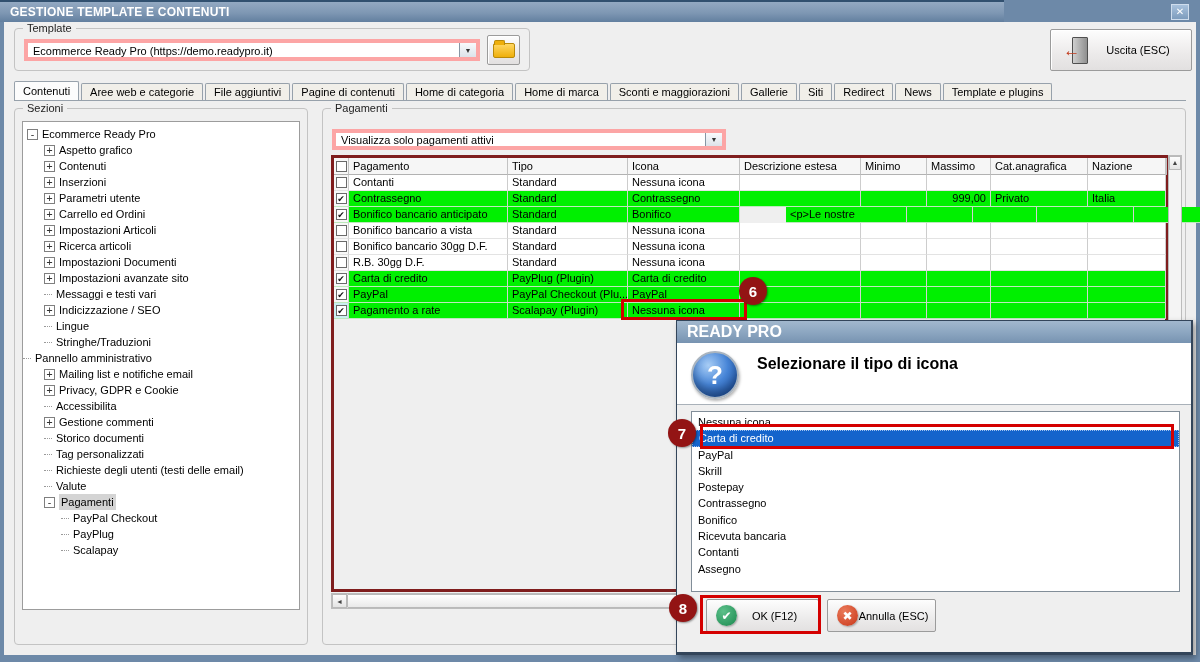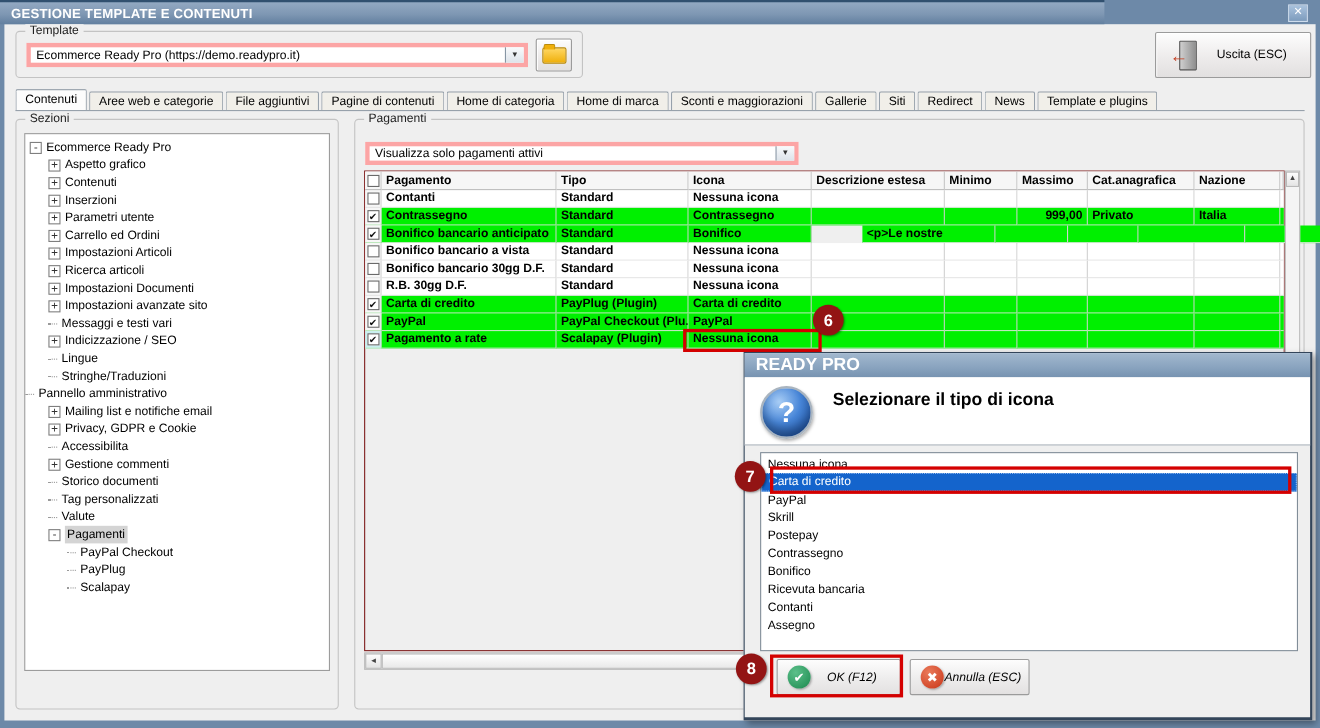--- a/index.html
+++ b/index.html
@@ -43,21 +43,21 @@
 
   
   .listbox { position:absolute; background:#fff; border:1px solid #9c9c9c; overflow:hidden; }
   .tree-row { height:16px; line-height:16px; white-space:nowrap; display:flex; align-items:center; cursor:pointer; }
   .toggle { display:inline-block; width:11px; height:11px; border:1px solid #7f7f7f; background:#fff; color:#333;
     font-size:10px; line-height:9px; text-align:center; margin-right:4px; flex:none; font-family:"DejaVu Sans Mono",monospace; }
   .dash { display:inline-block; width:8px; border-top:1px dotted #9a9a9a; margin-right:4px; flex:none; }
   .tree-row .lbl.sel { background:#d4d4d4; padding:0 2px; }
 
   
-  .ptable { position:absolute; left:331px; top:155px; width:837px; height:437px; background:#efefef; border:1px solid #7f1d1d;font-weight:bold; }
+  .ptable { position:absolute; left:331px; top:155px; width:837px; height:437px; background:#efefef; border:3px solid #7f1d1d; }
   .prow { display:flex; height:16px; line-height:15px; }
   .prow.header { height:17px; line-height:16px; background:#f6f6f6; }
   .pcell { border-right:1px solid #cdcdcd; border-bottom:1px solid #e3e3e3; padding:0 4px; white-space:nowrap; overflow:hidden; background:#fff; }
   .prow.header .pcell { background:#f6f6f6; border-right:1px solid #c2c2c2; border-bottom:1px solid #b2b2b2; }
   .pcell.num { text-align:right; }
   .pcell.fill { flex:1; border-right:none; padding:0; }
   .prow.green .pcell { background:#00f000; border-right-color:#d2d2d2; border-bottom-color:#bde8bd; }
   .pcell.cb-cell { width:15px; flex:none; background:#f7f7f7 !important; display:flex; align-items:center; justify-content:center; padding:0; }
   .prow.current .cb-cell { background:#c9f0f0 !important; }
   .cb { width:11px; height:11px; border:1px solid #6a6a6a; background:#fff; font-size:9px; line-height:10px; text-align:center; color:#111; }
@@ -86,21 +86,21 @@
   .dlg-heading { position:absolute; left:80px; top:12px; font-size:16px; font-weight:bold; }
   .dlg-list { position:absolute; left:14px; top:90px; width:489px; height:181px; background:#fff; border:1px solid #818d98; overflow:hidden; padding-top:2px; }
   .opt { height:16.3px; line-height:16px; padding:0 6px; white-space:nowrap; cursor:pointer; }
   .opt.sel { background:#1464cc; color:#fff; border:1px dotted #9ec1ef; line-height:14px; }
   .dlg-btn { position:absolute; height:33px; background:linear-gradient(#fdfdfd,#ecebeb 60%,#e3e1e1); border:1px solid #9b9b9b;
     border-radius:2px; display:flex; align-items:center; cursor:pointer; }
   .dlg-btn .circle { width:21px; height:21px; border-radius:50%; margin-left:9px; color:#fff; font-size:12px; font-weight:bold;
     display:flex; align-items:center; justify-content:center; flex:none; }
   .circle.ok { background:radial-gradient(circle at 35% 30%, #5cc08a, #2e9960 70%, #1d7a47); box-shadow:1px 1px 2px rgba(0,0,0,.3); }
   .circle.cancel { background:radial-gradient(circle at 35% 30%, #ea7a5a, #d34a2c 70%, #ad3317); box-shadow:1px 1px 2px rgba(0,0,0,.3); }
-  .dlg-btn .blabel { flex:1; text-align:center; padding-right:6px;font-style:italic; }
+  .dlg-btn .blabel { flex:1; text-align:center; padding-right:6px; }
 
   
   .ann-rect { position:absolute; border:3px solid #d40000; background:transparent; pointer-events:none; }
   .badge { position:absolute; width:28px; height:28px; border-radius:50%; background:#931414; color:#fff;
     font-size:15px; font-weight:bold; display:flex; align-items:center; justify-content:center; z-index:15;
     box-shadow:1px 1px 2px rgba(0,0,0,.4); }
 </style>
 </head>
 <body>
 
@@ -228,20 +228,24 @@
       <div class="tree-row" style="padding-left: 21px;">
         <span class="dash"></span>
         <span class="lbl">Storico documenti</span>
       </div>
       <div class="tree-row" style="padding-left: 21px;">
         <span class="dash"></span>
         <span class="lbl">Tag personalizzati</span>
       </div>
       <div class="tree-row" style="padding-left: 21px;">
         <span class="dash"></span>
+        <span class="lbl">Richieste degli utenti (testi delle email)</span>
+      </div>
+      <div class="tree-row" style="padding-left: 21px;">
+        <span class="dash"></span>
         <span class="lbl">Valute</span>
       </div>
       <div class="tree-row selected" style="padding-left: 21px;">
         <span class="toggle">-</span>
         <span class="lbl sel">Pagamenti</span>
       </div>
       <div class="tree-row" style="padding-left: 38px;">
         <span class="dash"></span>
         <span class="lbl">PayPal Checkout</span>
       </div>

